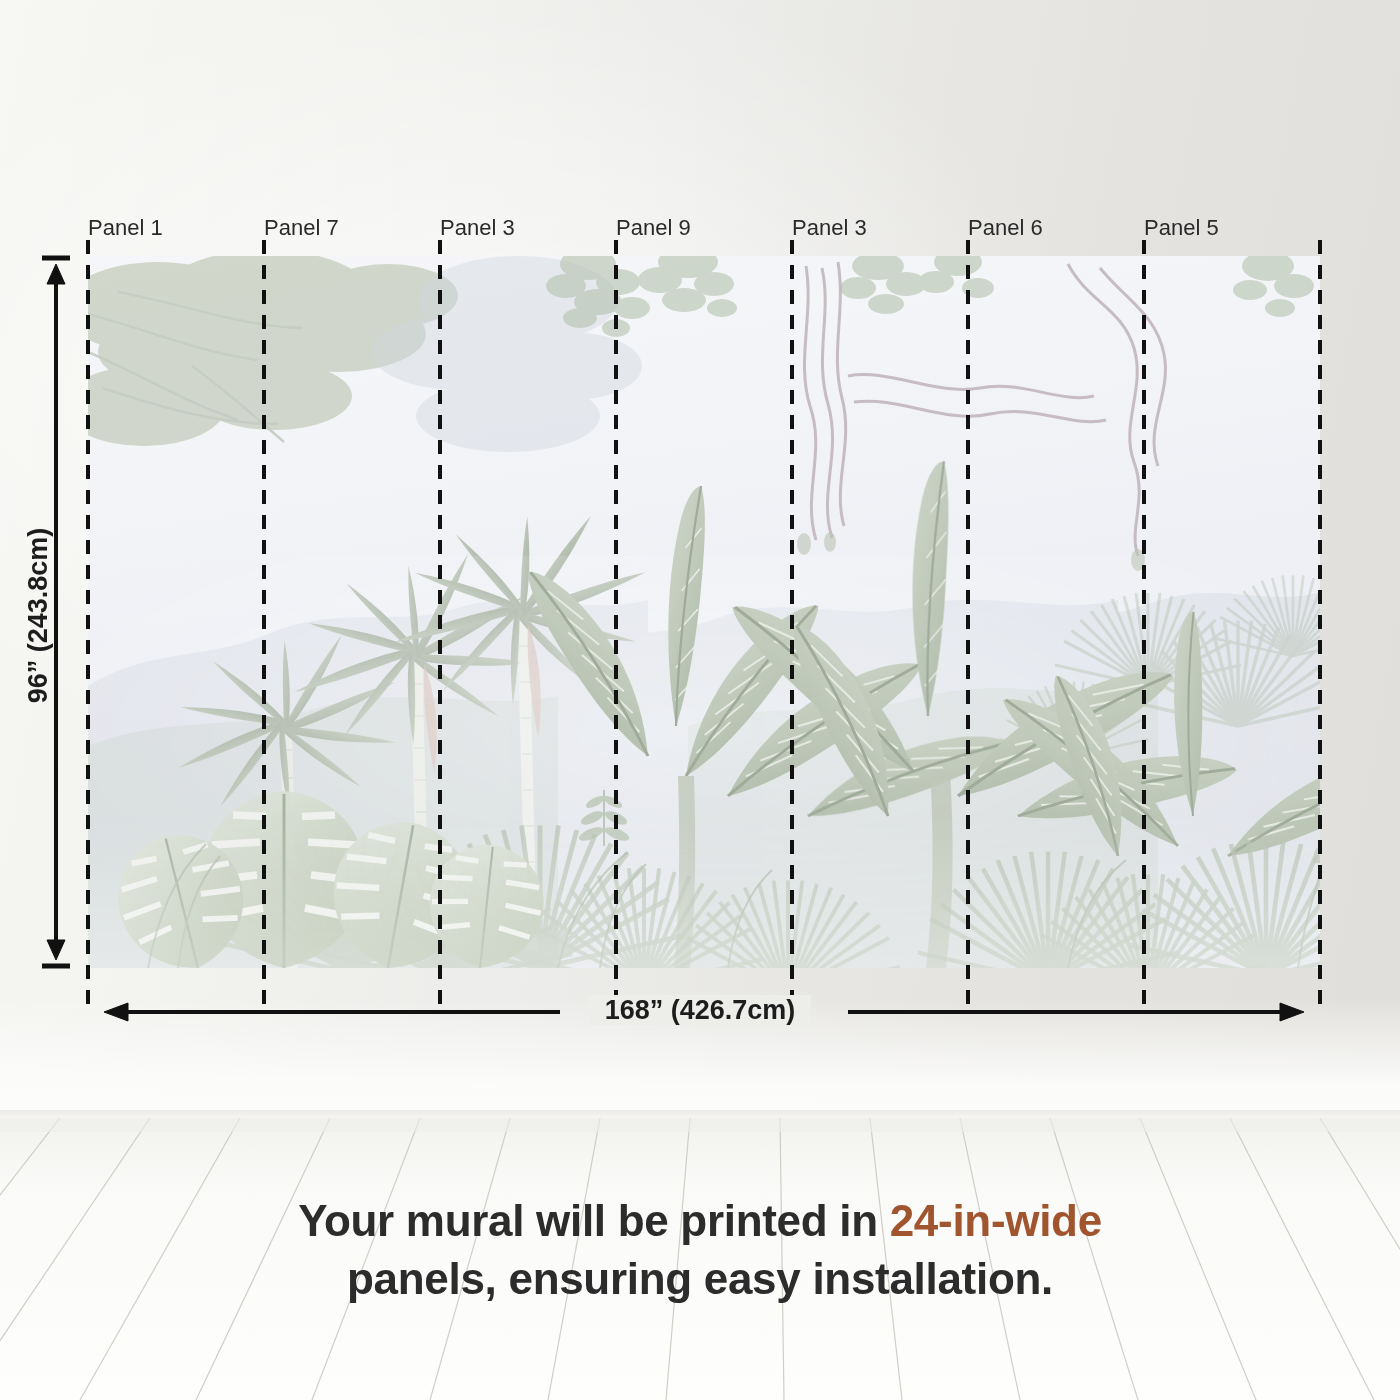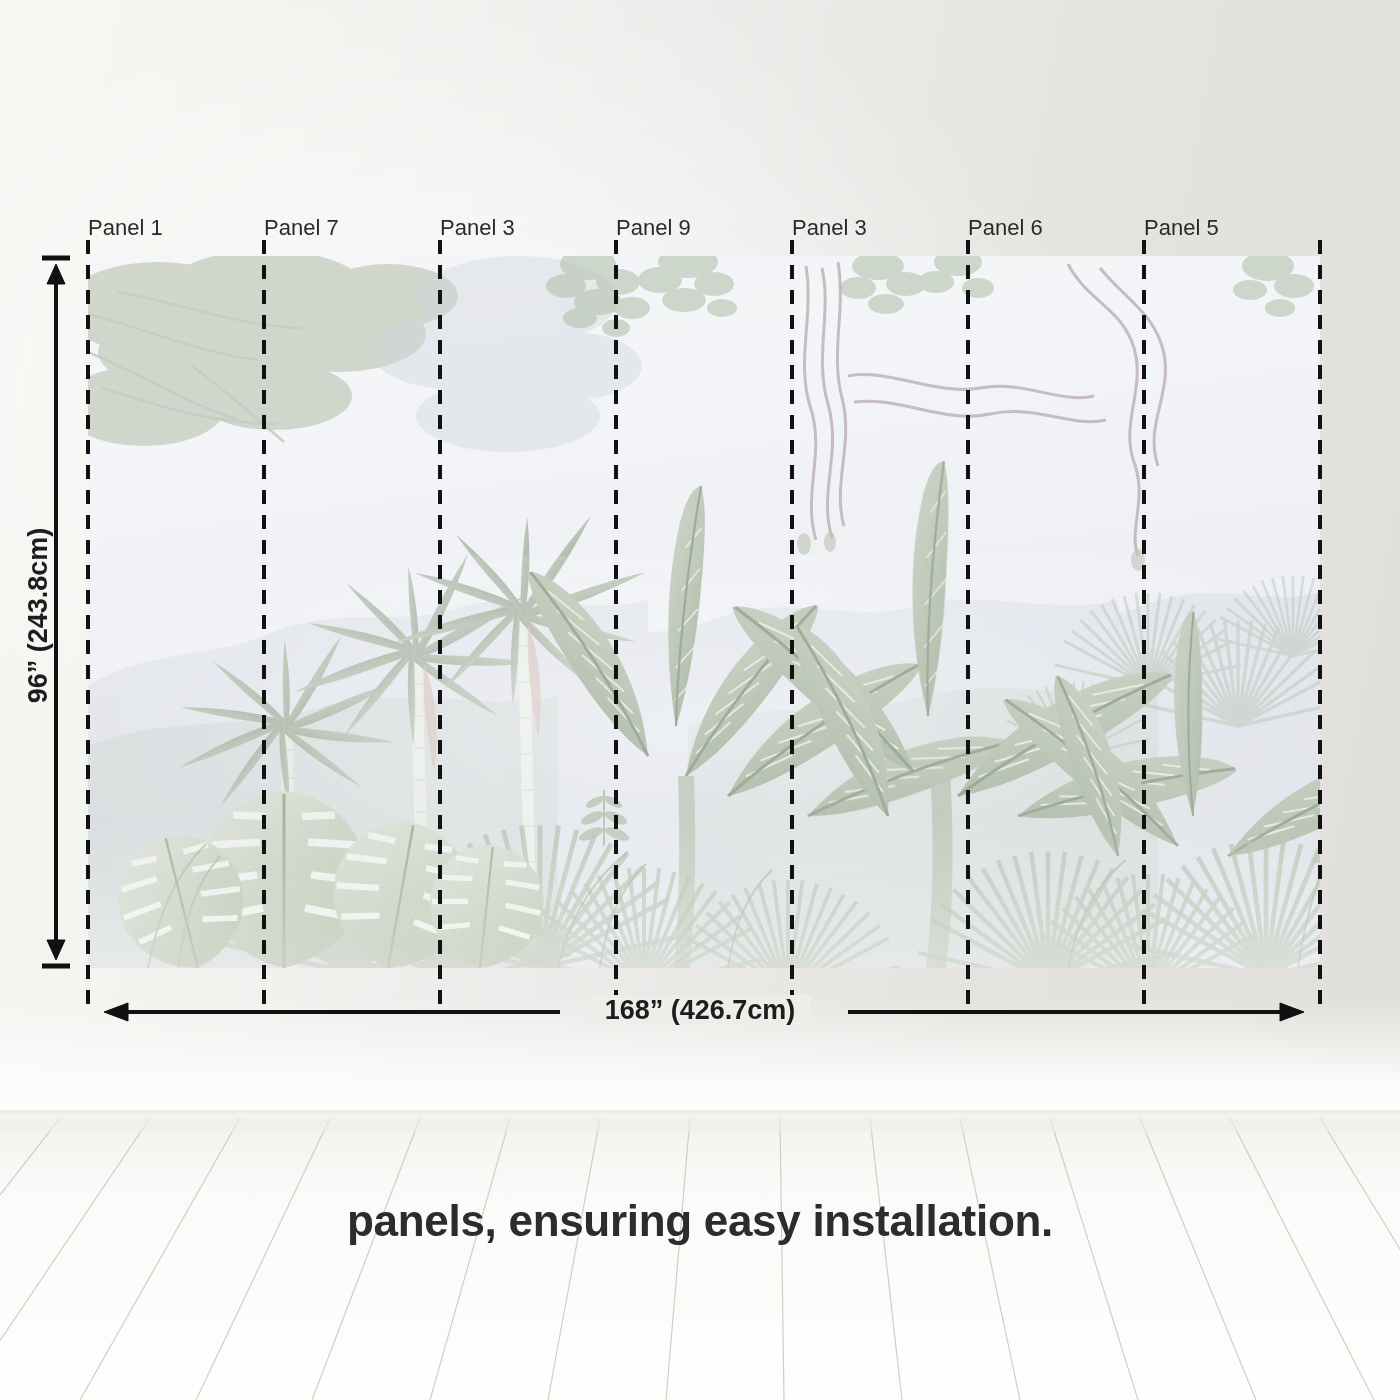--- a/index.html
+++ b/index.html
@@ -614,16 +614,19 @@
         <path d="M1140,0 L1256,282"></path>
         <path d="M1230,0 L1374,282"></path>
         <path d="M1320,0 L1492,282"></path>
         <path d="M60,0 L-160,282"></path>
       </g>
       <rect x="0" y="0" width="1400" height="14" fill="#efeeea" opacity=".6"></rect>
     </svg>
   </div>
 
   <div class="caption">
+    <div>
+      <span>Your mural will be printed in </span><span class="accent">24-in-wide</span>
+    </div>
     <div>panels, ensuring easy installation.</div>
   </div>
 
 </div>
 
 </body></html>

